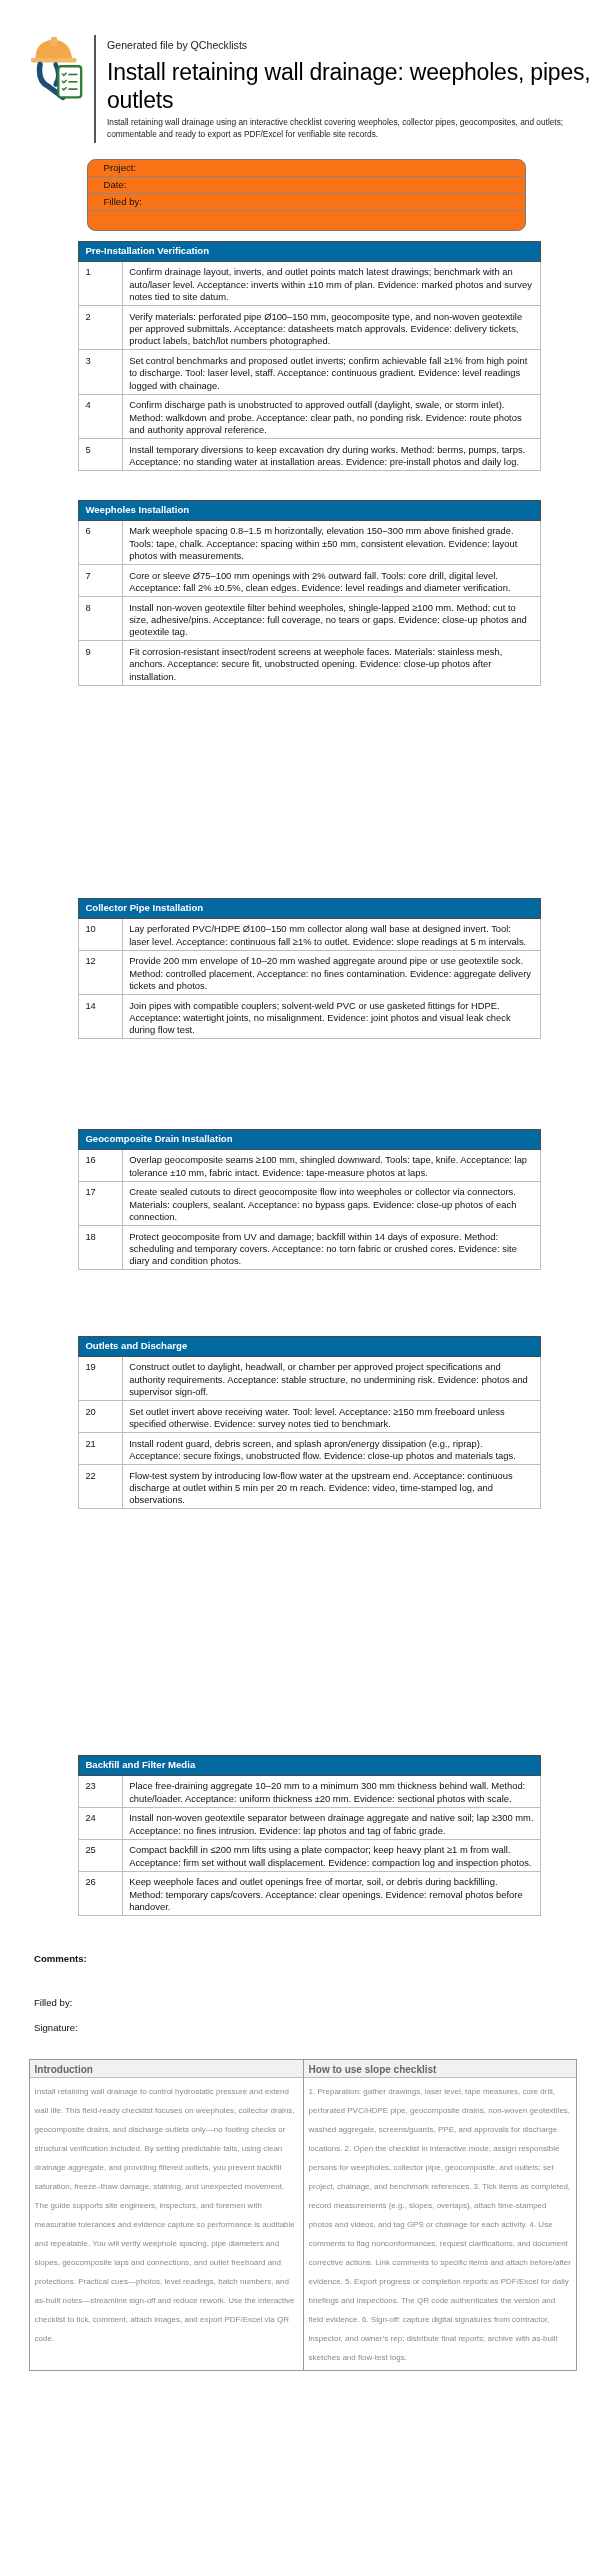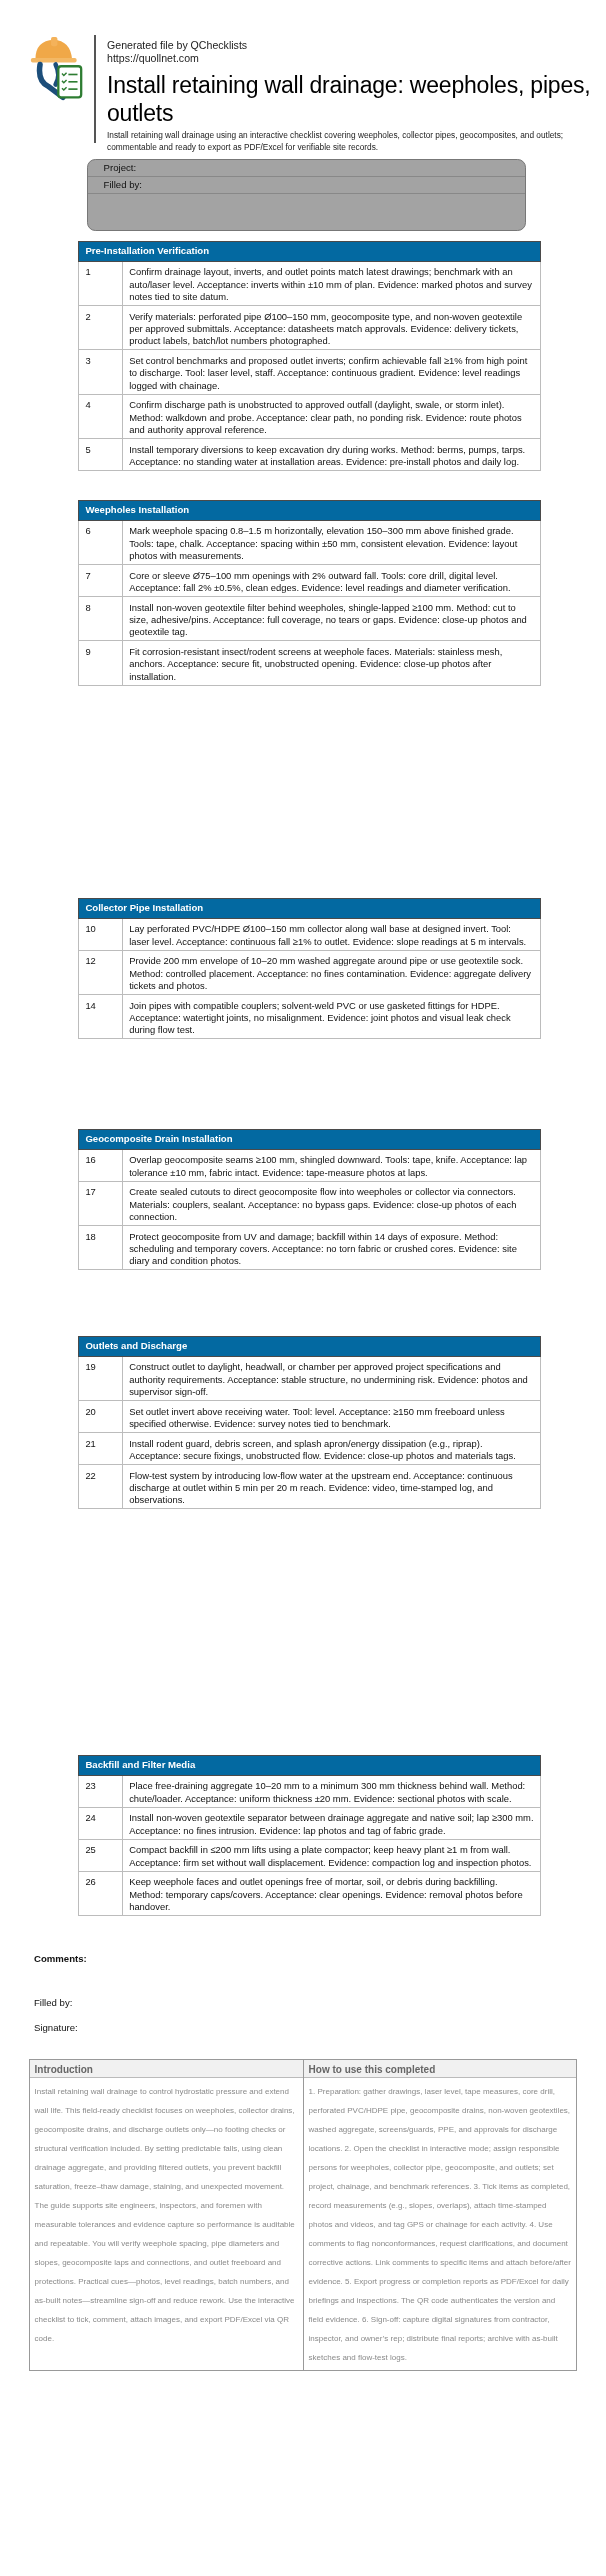--- a/index.html
+++ b/index.html
@@ -4,21 +4,21 @@
 <style>
   html, body { margin:0; padding:0; background:#ffffff; }
   body { width:607px; height:2576px; position:relative; font-family:"Liberation Sans", sans-serif; color:#111; overflow:hidden; }
   .abs { position:absolute; }
   .logo { left:27.5px; top:37px; width:57px; height:64px; }
   .vline { left:94px; top:35px; width:1.8px; height:108px; background:#555; }
   .hdr { left:107px; top:39px; width:496px; }
   .gen { font-size:10.6px; line-height:13px; color:#222; }
   .title { font-size:23px; line-height:28.5px; margin-top:5.5px; color:#000; letter-spacing:-0.2px; }
   .desc { font-size:8.3px; line-height:12px; margin-top:1.8px; color:#222; }
-  .infobox { left:87px; top:159px; width:439px; height:72px; border:1.4px solid #777; border-radius:8.3px; background:#a3a3a3; box-sizing:border-box; overflow:hidden; }
+  .infobox { left:87px; top:159px; width:439px; height:72px; border:1.4px solid #777; border-radius:8.3px; background:#f97316; box-sizing:border-box; overflow:hidden; }
   .inforow { height:16px; border-bottom:0.9px solid #888; font-size:9.6px; line-height:15.6px; padding-left:15.6px; color:#111; }
   .inforow:last-child { border-bottom:none; }
   table.sec { position:absolute; left:78px; width:463px; border-collapse:collapse; font-size:9.4px; line-height:12.3px; }
   table.sec th { background:#0369a1; color:#fff; text-align:left; font-weight:bold; font-size:9.6px; padding:2.8px 6.4px 3.7px 6.4px; border:0.9px solid #4a4a4a; }
   table.sec td { border:0.9px solid #bcbcbc; vertical-align:top; padding:4.6px 6.4px 1.8px 6.4px; color:#111; }
   table.sec td.num { width:30px; }
   .lbl { left:34px; font-size:9.6px; color:#111; }
   .lbl.bold { font-weight:bold; }
   .bottom { left:29px; top:2059px; width:548px; border:0.9px solid #999; display:flex; box-sizing:border-box;justify-content:space-between; }
   .bcol { width:50%; box-sizing:border-box; }
@@ -44,27 +44,27 @@
     <line x1="44" y1="41" x2="54" y2="41" stroke="#2e7d32" stroke-width="1.8"></line>
     <path d="M37 48 l2 2 l3-3" stroke="#2e7d32" stroke-width="1.6" fill="none"></path>
     <line x1="44" y1="49" x2="54" y2="49" stroke="#2e7d32" stroke-width="1.8"></line>
     <path d="M37 56 l2 2 l3-3" stroke="#2e7d32" stroke-width="1.6" fill="none"></path>
     <line x1="44" y1="57" x2="54" y2="57" stroke="#2e7d32" stroke-width="1.8"></line>
   </svg>
 </div>
 <div class="abs vline"></div>
 <div class="abs hdr">
   <div class="gen">Generated file by QChecklists</div>
-  <div class="gen">https://quollnet.com</div>
   <div class="title">Install retaining wall drainage: weepholes, pipes, outlets</div>
   <div class="desc">Install retaining wall drainage using an interactive checklist covering weepholes, collector pipes, geocomposites, and outlets; commentable and ready to export as PDF/Excel for verifiable site records.</div>
 </div>
 
 <div class="abs infobox">
   <div class="inforow"><span>Project:</span> <span></span></div>
+  <div class="inforow"><span>Date:</span> <span></span></div>
   <div class="inforow"><span>Filled by:</span> <span></span></div>
   <div class="inforow"><span></span></div>
 </div>
 
 <table class="sec" style="top:241px;">
     <thead>
       <tr>
         <th colspan="2">Pre-Installation Verification</th>
       </tr>
     </thead>
@@ -212,17 +212,17 @@
 <div class="abs lbl bold" style="top:1953px;">Comments:</div>
 <div class="abs lbl" style="top:1997px;">Filled by:</div>
 <div class="abs lbl" style="top:2022px;">Signature:</div>
 
 <div class="abs bottom">
   <div class="bcol">
     <div class="bhead">Introduction</div>
     <div class="bbody">Install retaining wall drainage to control hydrostatic pressure and extend wall life. This field-ready checklist focuses on weepholes, collector drains, geocomposite drains, and discharge outlets only—no footing checks or structural verification included. By setting predictable falls, using clean drainage aggregate, and providing filtered outlets, you prevent backfill saturation, freeze–thaw damage, staining, and unexpected movement. The guide supports site engineers, inspectors, and foremen with measurable tolerances and evidence capture so performance is auditable and repeatable. You will verify weephole spacing, pipe diameters and slopes, geocomposite laps and connections, and outlet freeboard and protections. Practical cues—photos, level readings, batch numbers, and as-built notes—streamline sign-off and reduce rework. Use the interactive checklist to tick, comment, attach images, and export PDF/Excel via QR code.</div>
   </div>
   <div class="bcol">
-    <div class="bhead">How to use this completed</div>
+    <div class="bhead">How to use slope checklist</div>
     <div class="bbody">1. Preparation: gather drawings, laser level, tape measures, core drill, perforated PVC/HDPE pipe, geocomposite drains, non-woven geotextiles, washed aggregate, screens/guards, PPE, and approvals for discharge locations. 2. Open the checklist in interactive mode; assign responsible persons for weepholes, collector pipe, geocomposite, and outlets; set project, chainage, and benchmark references. 3. Tick items as completed, record measurements (e.g., slopes, overlaps), attach time-stamped photos and videos, and tag GPS or chainage for each activity. 4. Use comments to flag nonconformances, request clarifications, and document corrective actions. Link comments to specific items and attach before/after evidence. 5. Export progress or completion reports as PDF/Excel for daily briefings and inspections. The QR code authenticates the version and field evidence. 6. Sign-off: capture digital signatures from contractor, inspector, and owner’s rep; distribute final reports; archive with as-built sketches and flow-test logs.</div>
   </div>
 </div>
 
 
 </body></html>

